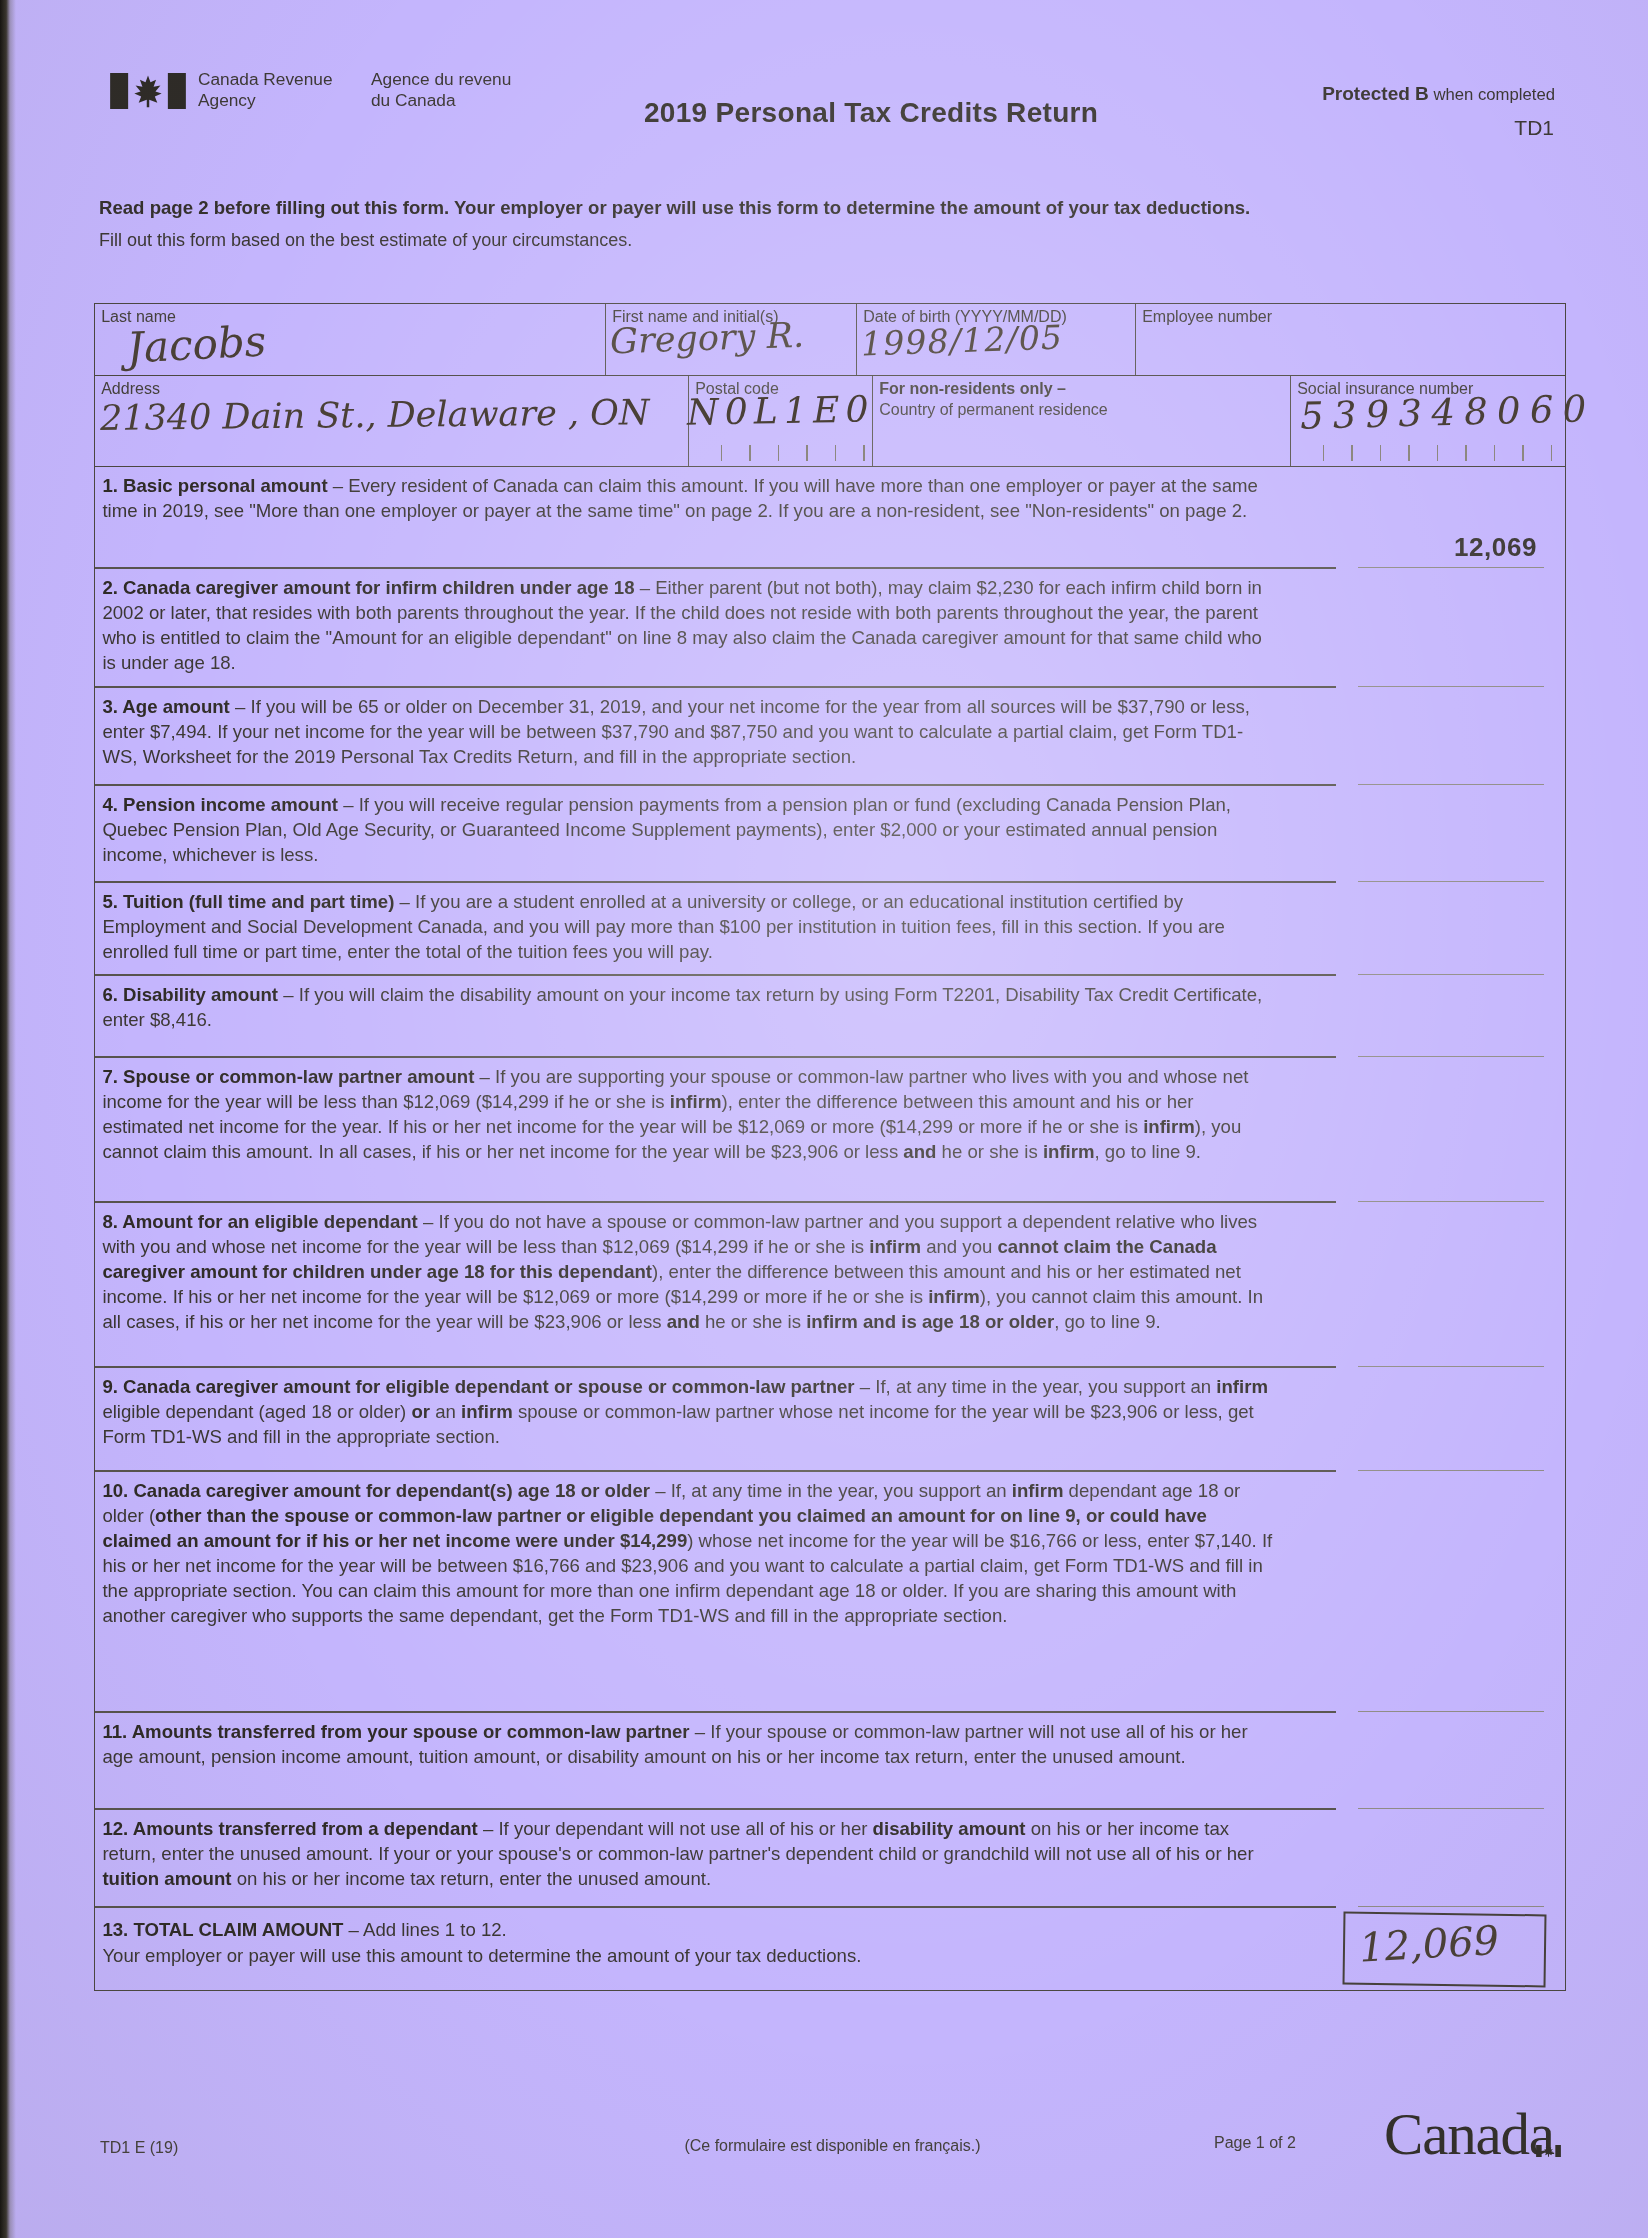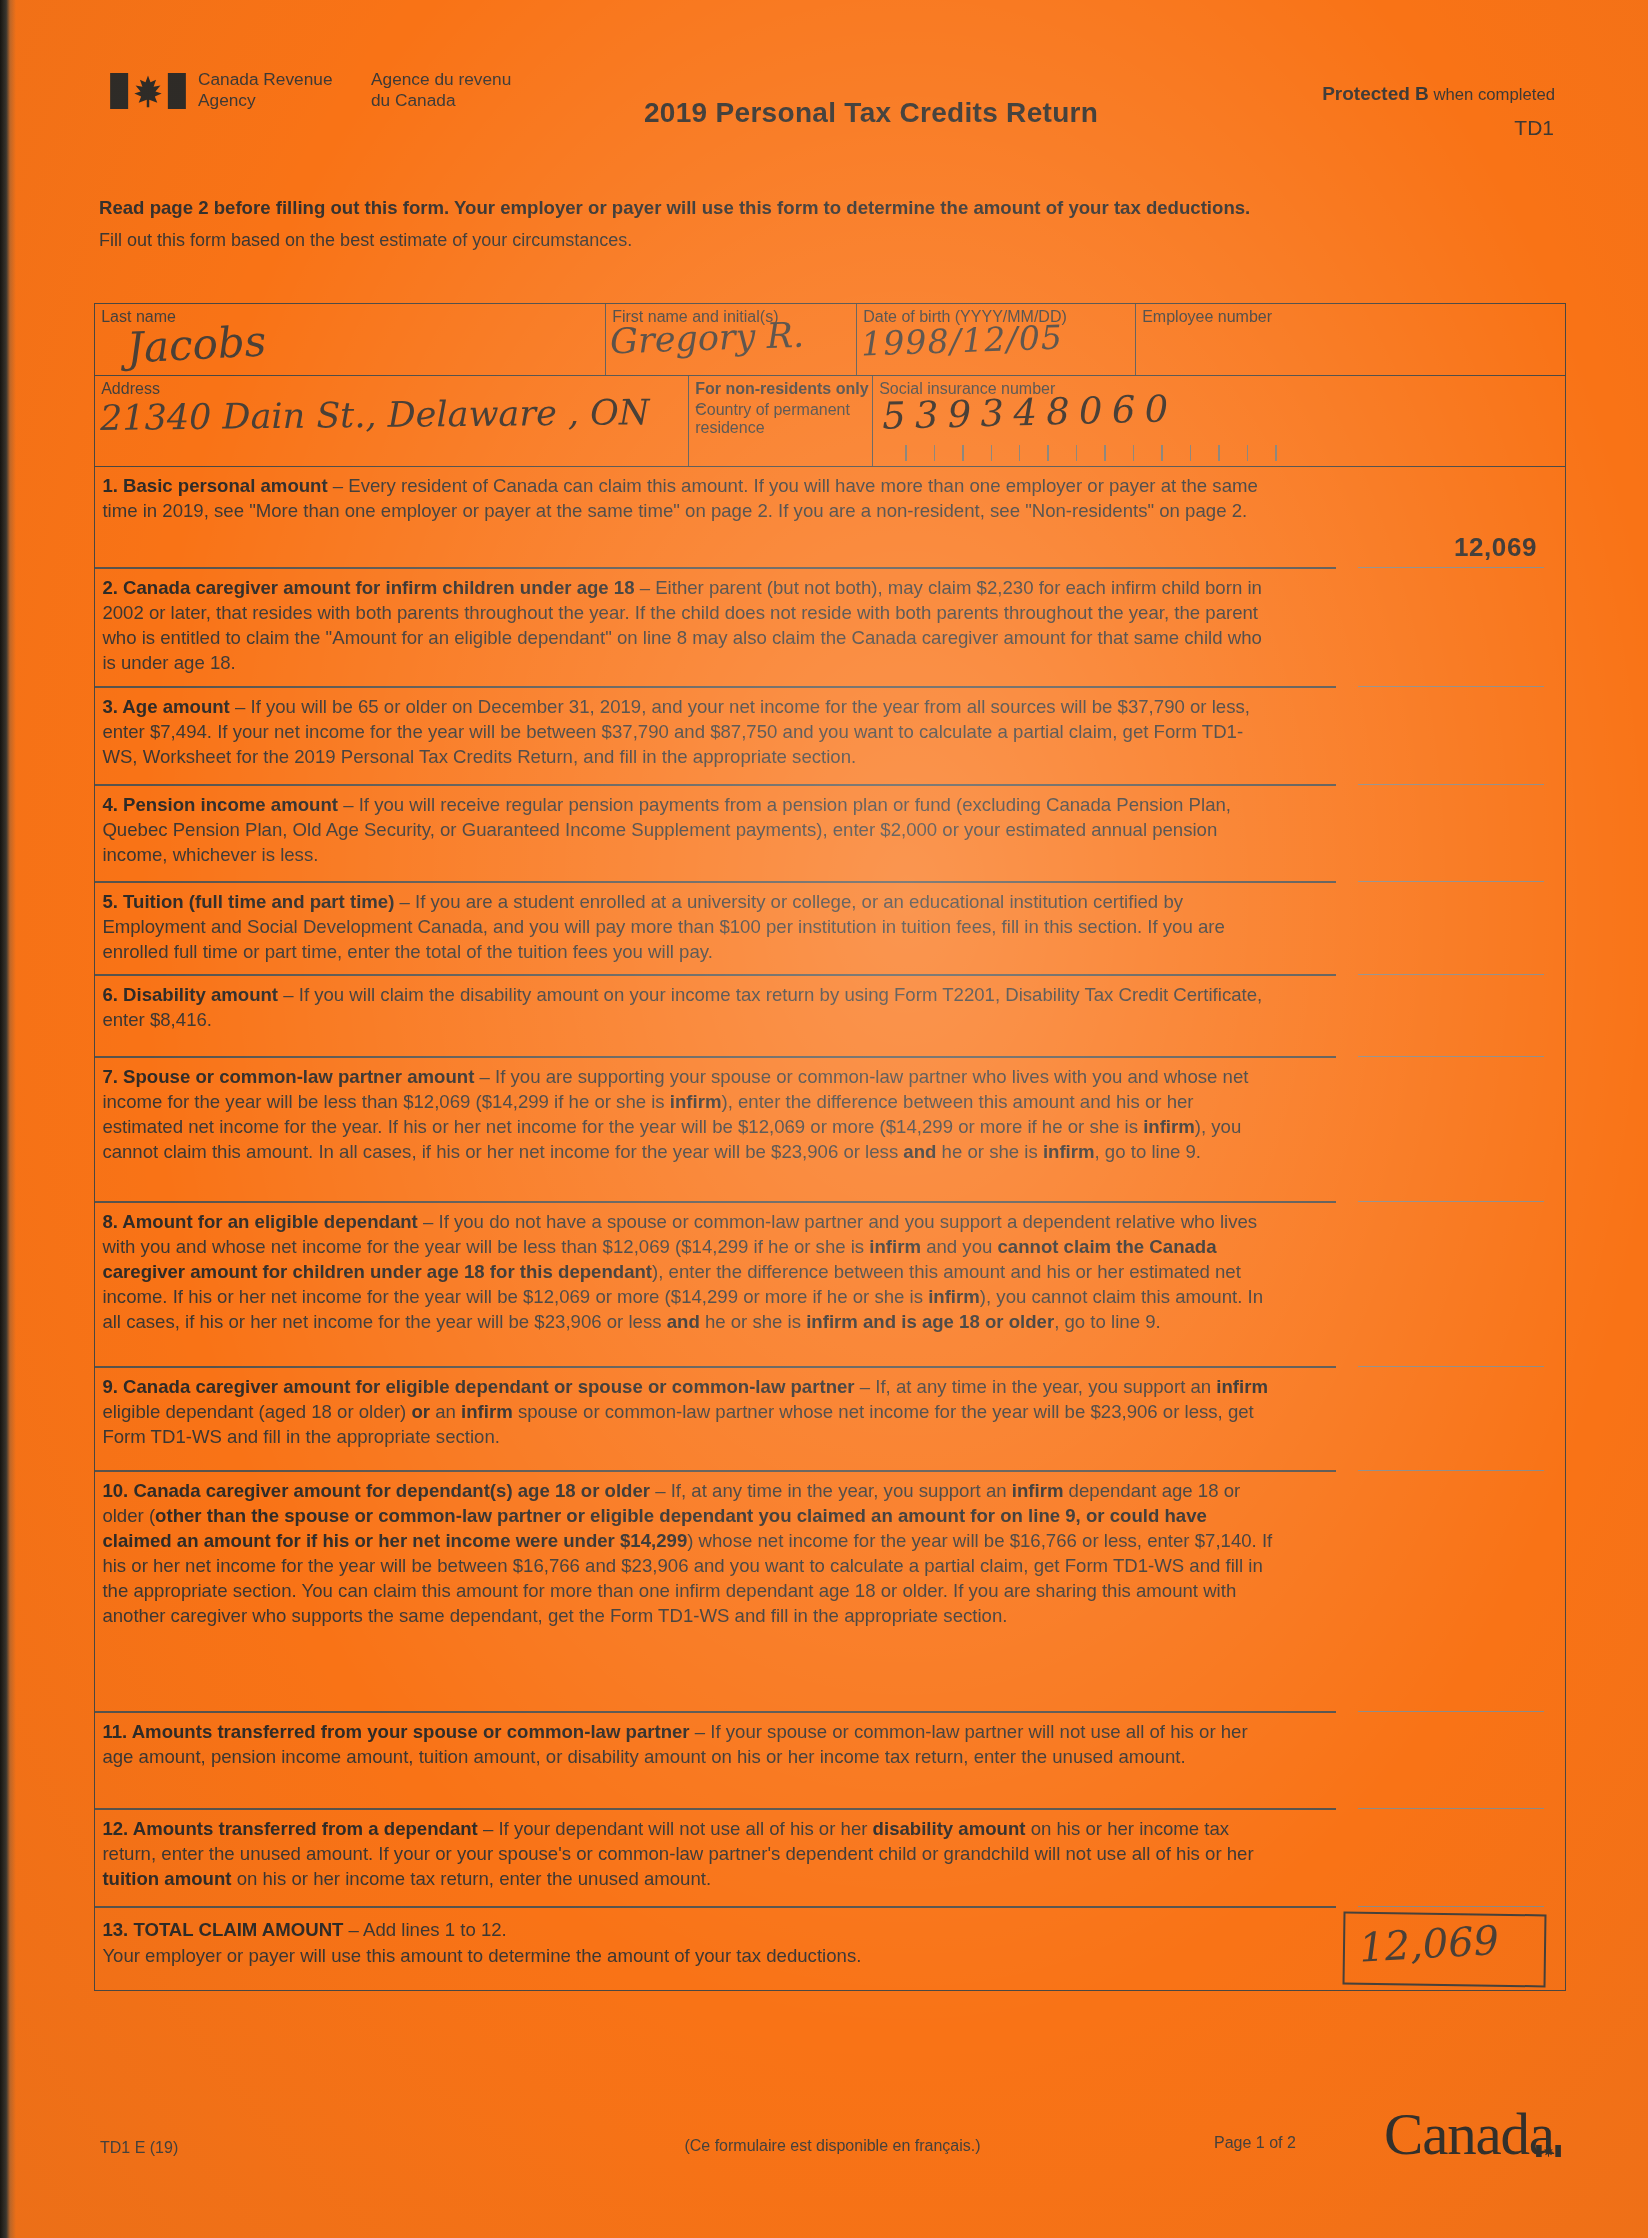--- a/index.html
+++ b/index.html
@@ -1,17 +1,17 @@
 <!DOCTYPE html>
 <html style="font-size:10px"><head>
 <meta charset="utf-8">
 <style>
   html,body{margin:0;padding:0;}
   body{background:#d8d6d2;font-family:"Liberation Sans",sans-serif;}
-  .page{position:relative;width:1648px;height:2239px;background:#f97316;overflow:hidden;color:#3a3632;}
+  .page{position:relative;width:1648px;height:2239px;background:#c4b5fd;overflow:hidden;color:#3a3632;}
   .scan-edge{position:absolute;left:0;top:0;width:16px;height:100%;
     background:linear-gradient(to right,#15130f 0,#3a362f 6.2px,rgba(90,85,75,.35) 10px,rgba(120,115,105,0) 16px);}
   .page-shade{position:absolute;inset:0;pointer-events:none;
     background:radial-gradient(ellipse at 55% 40%,rgba(255,255,255,.25) 0%,rgba(0,0,0,0) 60%,rgba(60,55,45,.07) 100%);}
 
   
   .hdr{position:absolute;top:0;left:0;width:100%;}
   .flag-logo{position:absolute;left:110px;top:73px;}
   .agency{position:absolute;top:69px;font-size:17.3px;line-height:21px;color:#3d3935;}
   .agency.en{left:198px;}
@@ -129,20 +129,25 @@
         <span class="lbl">Employee number</span>
       </div>
     </div>
 
     <div class="idrow r2">
       <div class="cell">
         <span class="lbl">Address</span>
         <span class="hand hw-addr">21340 Dain St., Delaware , ON</span>
       </div>
       <div class="cell">
+        <span class="lbl">Postal code</span>
+        <span class="ticks"></span>
+        <span class="hand hw-postal">N0L1E0</span>
+      </div>
+      <div class="cell">
         <span class="lbl boldlbl">For non-residents only –</span>
         <span class="sublbl">Country of permanent residence</span>
       </div>
       <div class="cell">
         <span class="lbl">Social insurance number</span>
         <span class="ticks"></span>
         <span class="hand hw-sin">539348060</span>
       </div>
     </div>
 

